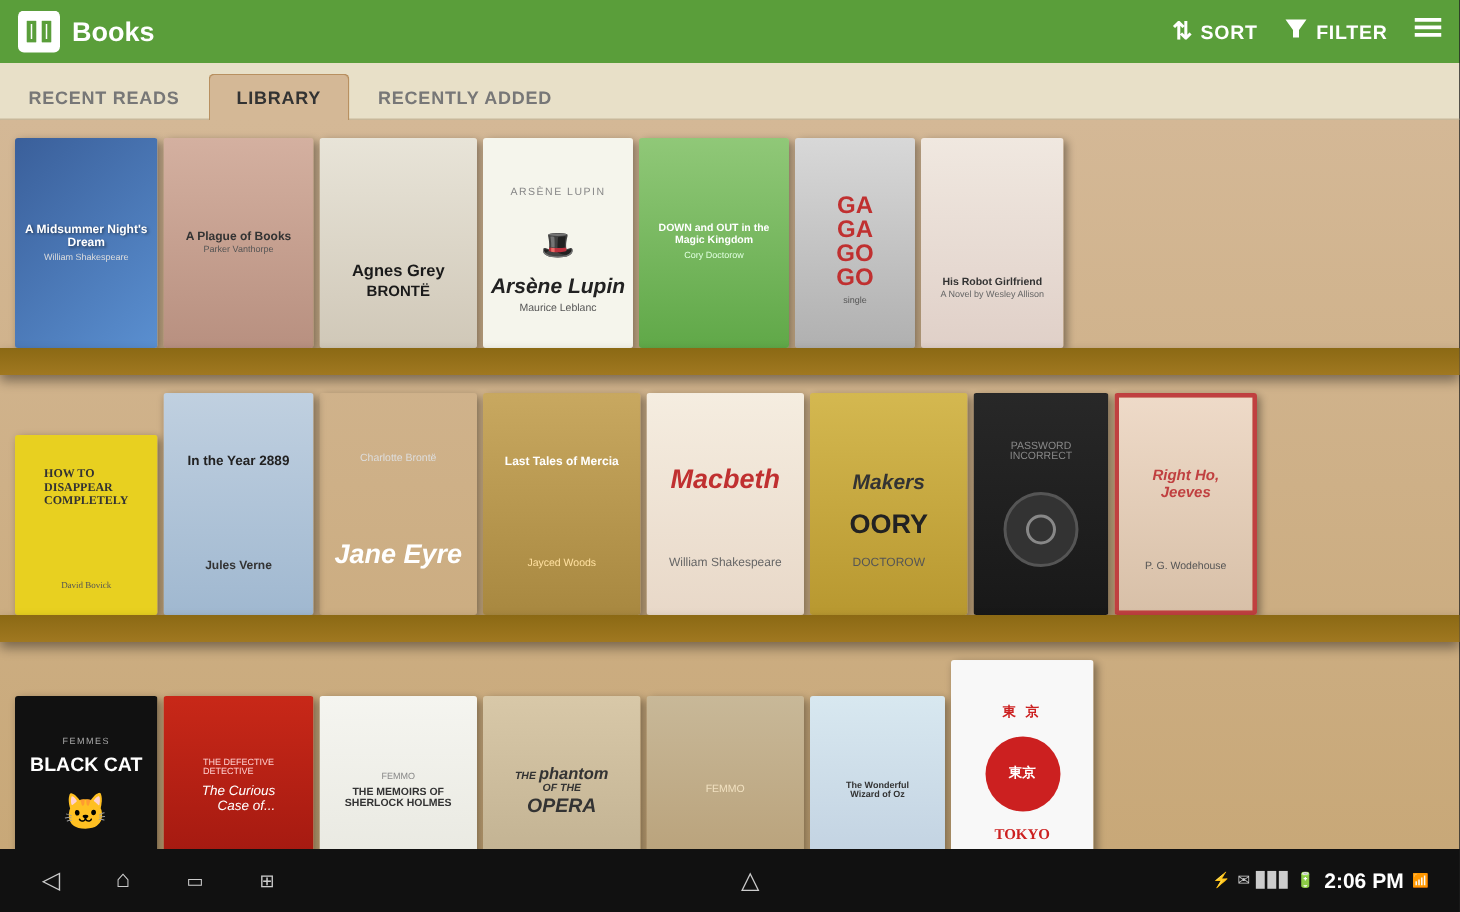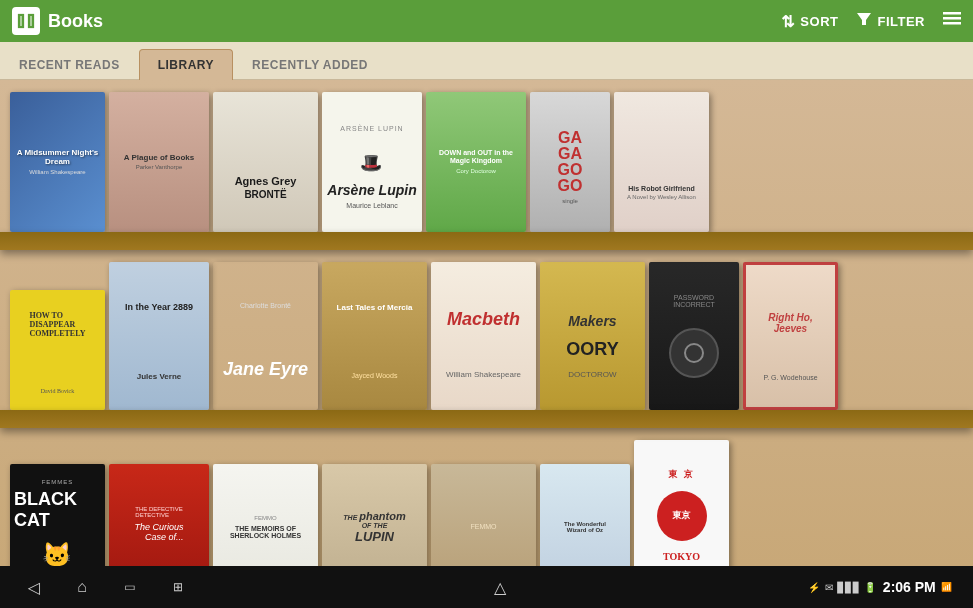--- a/index.html
+++ b/index.html
@@ -353,21 +353,21 @@
       </div>
     </div>
   </div>
 
   <div class="shelf-row" style="min-height:130px;">
     <div class="books-container">
 
       <div class="book" style="width:95px; height:120px;">
         <div class="book-cover" style="background: #111; color:#fff; padding:4px;">
           <div style="font-size:6px; color:#aaa; text-transform:uppercase; letter-spacing:1px; text-align:left;">FEMMES</div>
-          <div style="font-size:18px; font-weight:bold; color:#fff; text-align:left; margin-top:4px;">BLACK CAT</div>
+          <div style="font-size:13px; font-weight:bold; color:#fff; text-align:left; margin-top:4px;">BLACK CAT</div>
           <div style="font-size:24px; margin-top:10px; text-align:center;">🐱</div>
         </div>
       </div>
 
       <div class="book" style="width:100px; height:120px;">
         <div class="book-cover" style="background: linear-gradient(to bottom, #c82818, #a01810); color:#fff; padding:4px;">
           <div style="font-size:6px; color:#ffd0d0; text-align:left;">THE DEFECTIVE<br>DETECTIVE</div>
           <div style="font-size:9px; font-style:italic; color:#fff; margin-top:4px; text-align:right;">The Curious<br>Case of...</div>
         </div>
       </div>
@@ -375,21 +375,21 @@
 
       <div class="book" style="width:105px; height:120px;">
         <div class="book-cover" style="background: linear-gradient(to bottom, #f5f5f0, #e8e8e0); color:#333; padding:4px;">
           <div style="font-size:6px; color:#888; text-transform:uppercase; margin-top:5px; text-align:center;">FEMMO</div>
           <div style="font-size:7px; font-weight:bold; color:#333; text-align:center; margin-top:4px;">THE MEMOIRS OF<br>SHERLOCK HOLMES</div>
         </div>
       </div>
 
       <div class="book" style="width:105px; height:120px;">
         <div class="book-cover" style="background: linear-gradient(to bottom, #d8c8a8, #c0b090); color:#333; padding:4px;">
-          <div style="font-size:7px; font-weight:bold; color:#333; margin-top:5px; text-align:center; font-style:italic;">THE <span style="font-size:11px;">phantom</span><br>OF THE<br><span style="font-size:13px;">LUPIN</span></div>
+          <div style="font-size:7px; font-weight:bold; color:#333; margin-top:5px; text-align:center; font-style:italic;">THE <span style="font-size:11px;">phantom</span><br>OF THE<br><span style="font-size:13px;">OPERA</span></div>
         </div>
       </div>
 
       <div class="book" style="width:105px; height:120px;">
         <div class="book-cover" style="background: linear-gradient(to bottom, #c8b898, #b8a078); color:#fff; padding:4px;">
           <div style="font-size:7px; color:#f0e0c0; margin-top:5px; text-align:center;">FEMMO</div>
         </div>
       </div>
 
       <div class="book" style="width:90px; height:120px;">

